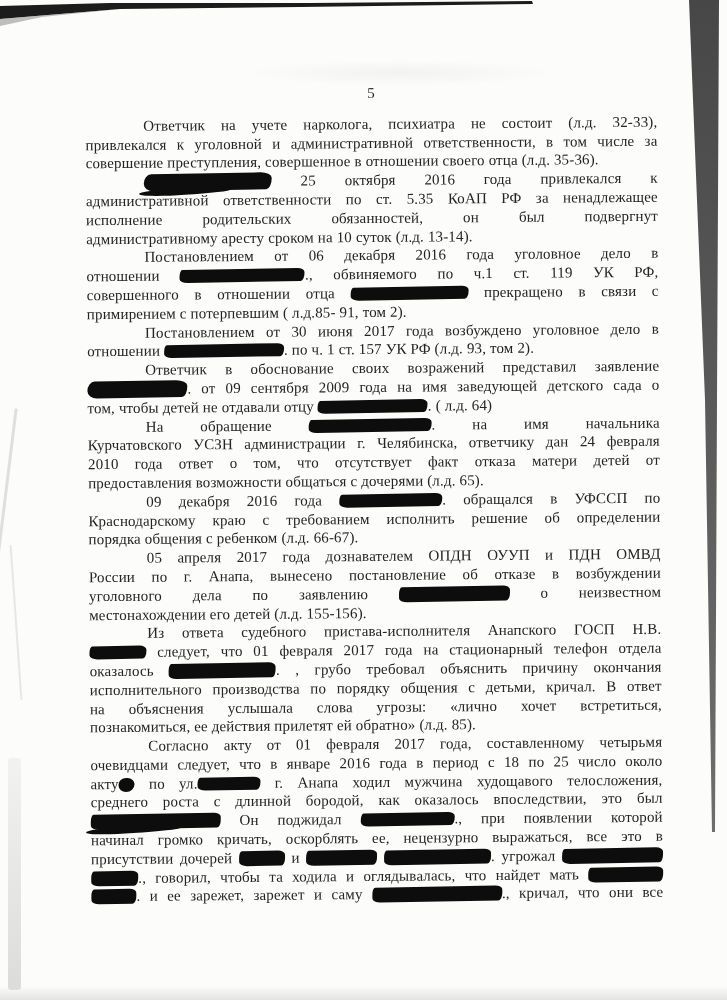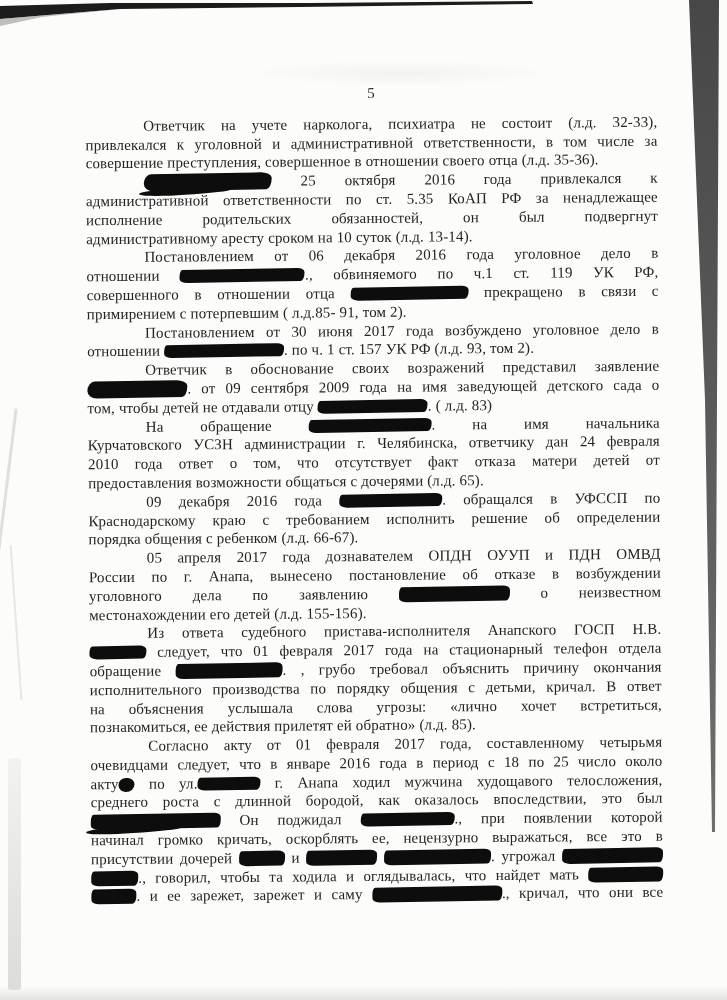--- a/index.html
+++ b/index.html
@@ -89,21 +89,21 @@
           <div class="line"><span>совершенного в отношении отца </span><span class="redact" style="width: 118px; background: rgb(13, 13, 13);"></span><span> прекращено в связи с</span></div>
           <div class="line left"><span>примирением с потерпевшим ( л.д.85- 91, том 2).</span></div>
         </div>
         <div>
           <div class="line indent"><span>Постановлением от 30 июня 2017 года возбуждено уголовное дело в</span></div>
           <div class="line left"><span>отношении </span><span class="redact" style="width: 120px; background: rgb(13, 13, 13);"></span><span>. по ч. 1 ст. 157 УК РФ (л.д. 93, том 2).</span></div>
         </div>
         <div>
           <div class="line indent"><span>Ответчик в обоснование своих возражений представил заявление</span></div>
           <div class="line"><span class="redact fat" style="width: 100px; background: rgb(13, 13, 13);"></span><span>. от 09 сентября 2009 года на имя заведующей детского сада о</span></div>
-          <div class="line left"><span>том, чтобы детей не отдавали отцу </span><span class="redact" style="width: 110px; background: rgb(13, 13, 13);"></span><span>. ( л.д. 83)</span></div>
+          <div class="line left"><span>том, чтобы детей не отдавали отцу </span><span class="redact" style="width: 110px; background: rgb(13, 13, 13);"></span><span>. ( л.д. 64)</span></div>
         </div>
         <div>
           <div class="line indent"><span>На обращение </span><span class="redact" style="width: 123px; background: rgb(13, 13, 13);"></span><span>. на имя начальника</span></div>
           <div class="line"><span>Курчатовского УСЗН администрации г. Челябинска, ответчику дан 24 февраля</span></div>
           <div class="line"><span>2010 года ответ о том, что отсутствует факт отказа матери детей от</span></div>
           <div class="line left"><span>предоставления возможности общаться с дочерями (л.д. 65).</span></div>
         </div>
         <div>
           <div class="line indent"><span>09 декабря 2016 года </span><span class="redact" style="width: 103px; background: rgb(13, 13, 13);"></span><span>. обращался в УФССП по</span></div>
           <div class="line"><span>Краснодарскому краю с требованием исполнить решение об определении</span></div>
@@ -111,21 +111,21 @@
         </div>
         <div>
           <div class="line indent"><span>05 апреля 2017 года дознавателем ОПДН ОУУП и ПДН ОМВД</span></div>
           <div class="line"><span>России по г. Анапа, вынесено постановление об отказе в возбуждении</span></div>
           <div class="line"><span>уголовного дела по заявлению </span><span class="redact mid" style="width: 111px; background: rgb(13, 13, 13);"></span><span> о неизвестном</span></div>
           <div class="line left"><span>местонахождении его детей (л.д. 155-156).</span></div>
         </div>
         <div>
           <div class="line indent"><span>Из ответа судебного пристава-исполнителя Анапского ГОСП Н.В.</span></div>
           <div class="line"><span class="redact" style="width: 57px; background: rgb(13, 13, 13);"></span><span> следует, что 01 февраля 2017 года на стационарный телефон отдела</span></div>
-          <div class="line"><span>обращение </span><span class="redact mid" style="width: 107px; background: rgb(13, 13, 13);"></span><span>. , грубо требовал объяснить причину окончания</span></div>
+          <div class="line"><span>оказалось </span><span class="redact mid" style="width: 107px; background: rgb(13, 13, 13);"></span><span>. , грубо требовал объяснить причину окончания</span></div>
           <div class="line"><span>исполнительного производства по порядку общения с детьми, кричал. В ответ</span></div>
           <div class="line"><span>на объяснения услышала слова угрозы: «лично хочет встретиться,</span></div>
           <div class="line left"><span>познакомиться, ее действия прилетят ей обратно» (л.д. 85).</span></div>
         </div>
         <div>
           <div class="line indent"><span>Согласно акту от 01 февраля 2017 года, составленному четырьмя</span></div>
           <div class="line"><span>очевидцами следует, что в январе 2016 года в период с 18 по 25 число около</span></div>
           <div class="line"><span>акту</span><span class="redact dot" style="width: 16px; background: rgb(13, 13, 13);"></span><span> по ул.</span><span class="redact" style="width: 63px; background: rgb(13, 13, 13);"></span><span> г. Анапа ходил мужчина худощавого телосложения,</span></div>
           <div class="line"><span>среднего роста с длинной бородой, как оказалось впоследствии, это был</span></div>
           <div class="line"><span class="redact mid tail" style="width: 130px; background: rgb(13, 13, 13);"></span><span> Он поджидал </span><span class="redact" style="width: 94px; background: rgb(13, 13, 13);"></span><span>., при появлении которой</span></div>

